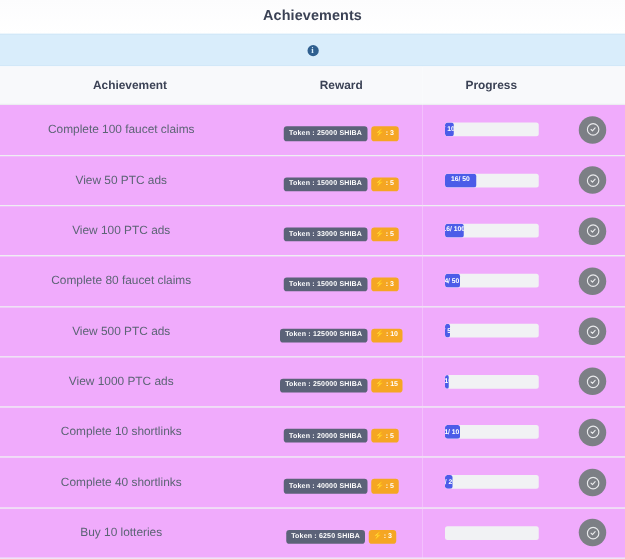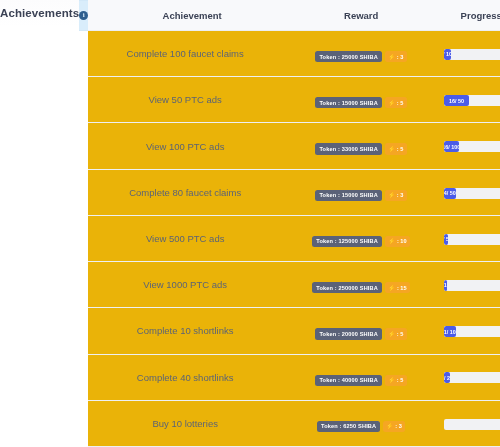--- a/index.html
+++ b/index.html
@@ -2,21 +2,21 @@
 <html><head>
 <meta charset="utf-8">
 <style>
   html,body{margin:0;padding:0;}
   body{
     width:500px;height:447px;overflow:hidden;
     background:#ffffff;
     font-family:"Liberation Sans", sans-serif;
     -webkit-font-smoothing:antialiased;
   }
-  .card{width:500px;height:447px;background:#fff;display:flex;flex-direction:row;}
+  .card{width:500px;height:447px;background:#fff;display:flex;flex-direction:column;}
 
   
   .card-title{
     height:27px;line-height:27px;text-align:center;
     font-size:11.5px;font-weight:bold;color:#3b4255;
     letter-spacing:.1px;
     background:linear-gradient(#fcfcfd,#ffffff);
   }
 
   
@@ -39,21 +39,21 @@
   thead th{
     height:30px;font-size:9.5px;font-weight:bold;color:#3b4255;
     border-bottom:1px solid #eceef1;
     padding:0;
   }
   th.c-ach{width:208px;text-align:center;}
   th.c-rew{width:130px;}
   th.c-pro{width:110px;text-align:center;}
   th.c-act{width:52px;}
 
-  tbody tr{border-bottom:1px solid #eef0f2;background:#eab308;}
+  tbody tr{border-bottom:1px solid #eef0f2;background:#f0abfc;}
   tbody td{height:39.3px;padding:0;vertical-align:middle;}
 
   td.ach{
     text-align:center;font-size:9.5px;color:#5c6475;
     padding-right:14px;
   }
   td.rew{text-align:center;}
   td.pro{text-align:center;}
   td.act{text-align:center;}
 

